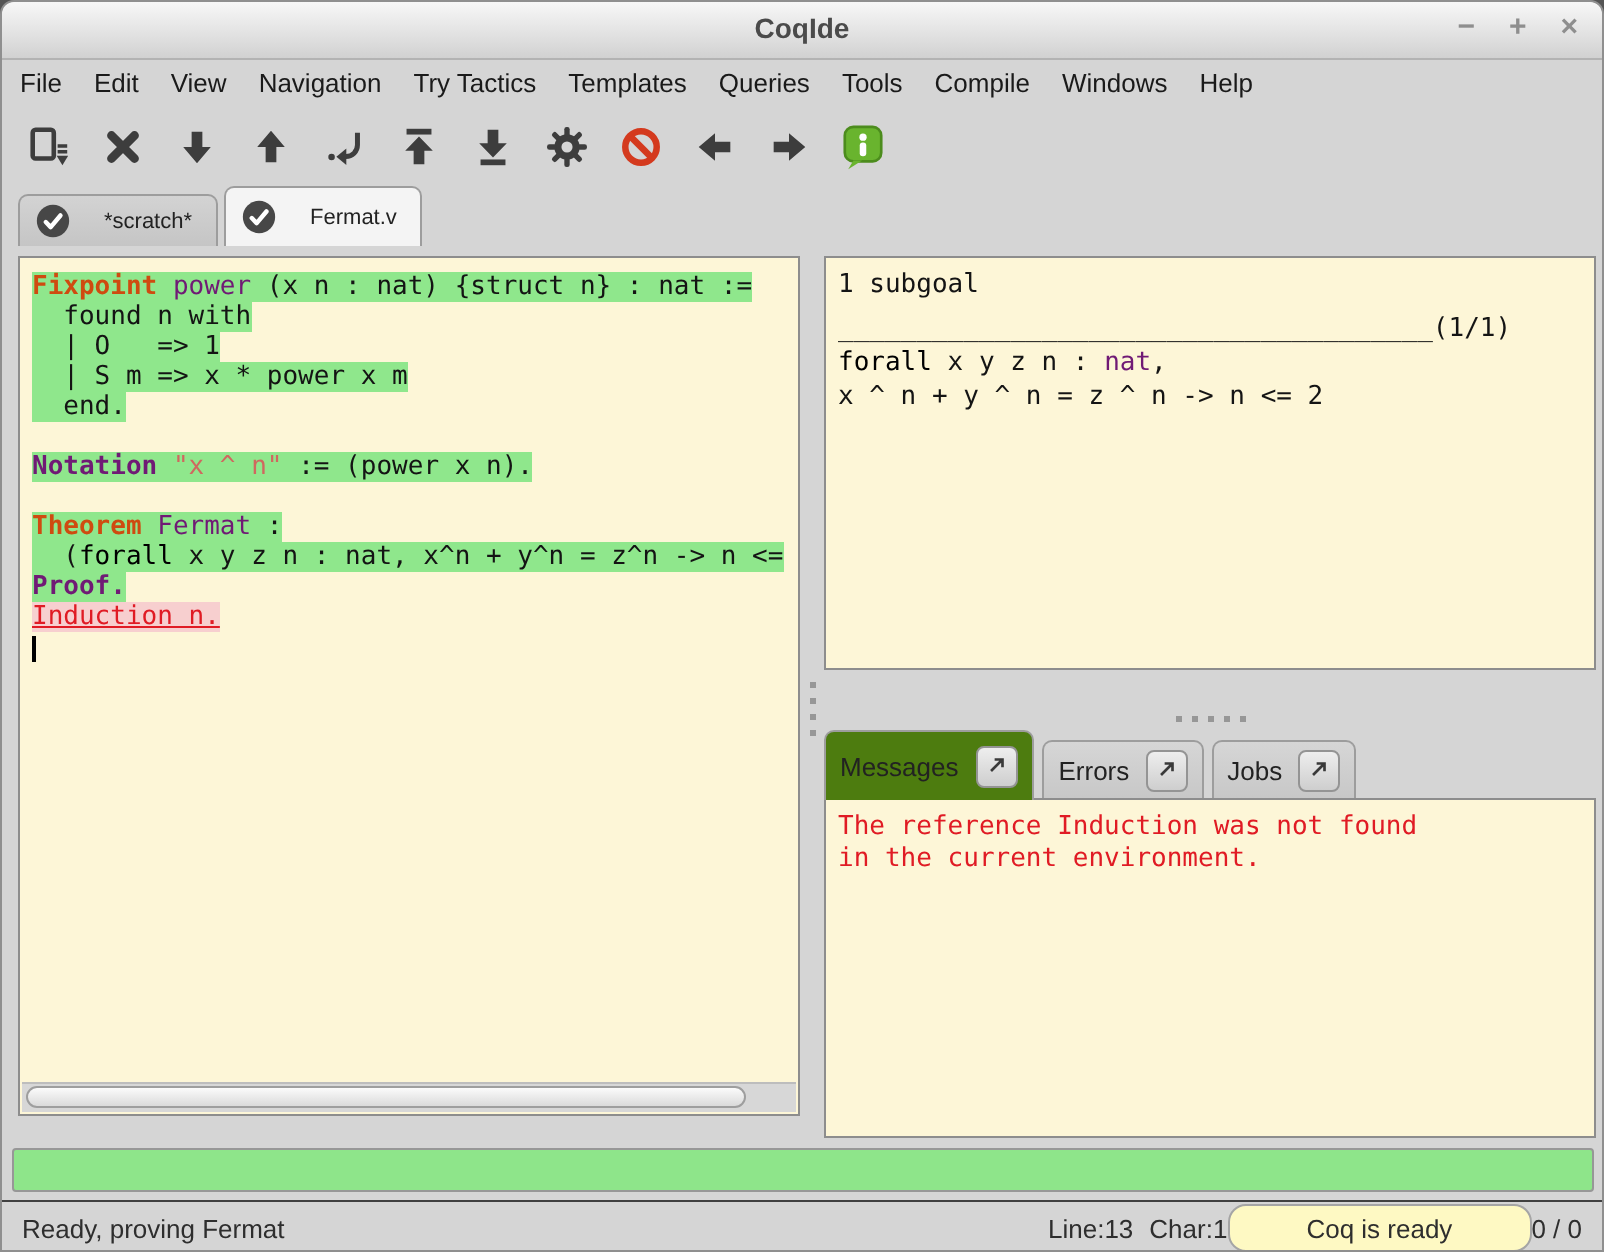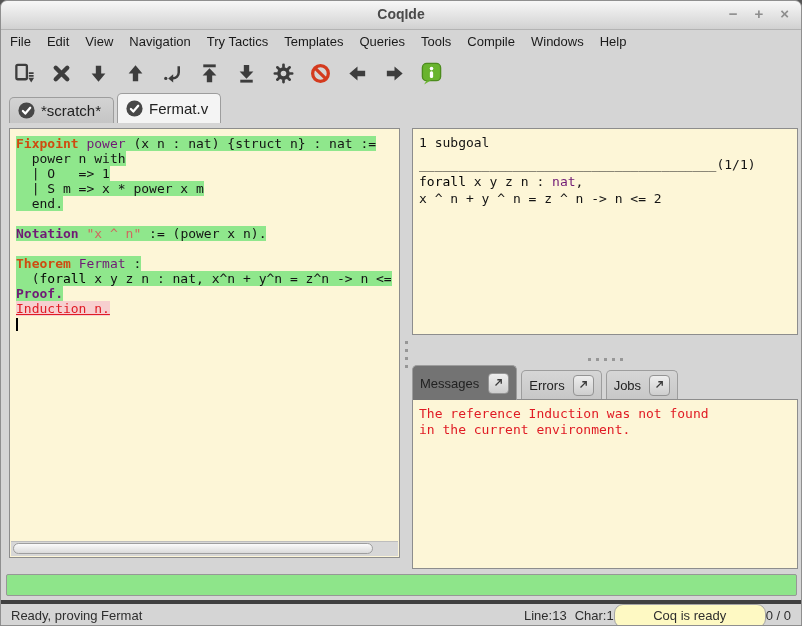--- a/index.html
+++ b/index.html
@@ -19,23 +19,23 @@
   .menubar{position:absolute;top:28px;left:0;right:0;height:24px;display:flex;align-items:center;
     padding-left:1px;font-size:13px;color:#1a1a1a;}
   .menu-item{padding:3px 8px;}
   
   .toolbar{position:absolute;top:52px;left:0;height:40px;display:flex;align-items:center;padding-left:5px;}
   .tool-btn{width:37px;height:34px;display:flex;align-items:center;justify-content:center;
     background:none;border:none;padding:0;}
   .ticon svg{width:23px;height:23px;display:block;}
   
   .tabbar{position:absolute;top:92px;left:8px;height:30px;display:flex;align-items:flex-end;gap:3px;}
-  .tab{display:flex;align-items:center;gap:6px;padding:0 12px 0 8px;height:26px;box-sizing:border-box;
+  .tab{display:flex;align-items:center;gap:17px;padding:0 12px 0 8px;height:26px;box-sizing:border-box;
     background:linear-gradient(#d3d3d3,#c5c5c5);border:1px solid #9d9d9d;border-bottom:none;
-    border-radius:5px 5px 0 0;font-size:15px;color:#222;text-align:center;}
+    border-radius:5px 5px 0 0;font-size:11px;color:#222;text-align:center;}
   .tab.active{background:#f4f4f4;height:30px;z-index:2;}
   .tab-check{display:flex;}
   
   .pane{background:#fdf6d7;border:1px solid #8d8d8d;box-sizing:border-box;}
   .editor-pane{position:absolute;left:8px;top:127px;width:391px;height:430px;}
   .code-area{position:absolute;left:1px;right:1px;top:1px;bottom:16px;background:#fdf6d7;
     padding:6px 0 0 5px;overflow:hidden;}
   .code-line{white-space:pre;line-height:15px;min-height:15px;
     font-family:"DejaVu Sans Mono",monospace;font-size:13px;}
   .hl-green{background:#8fe78c;}
@@ -60,30 +60,30 @@
   .vsplit{position:absolute;left:401px;top:333px;width:9px;height:40px;display:flex;
     flex-direction:column;align-items:center;justify-content:center;gap:5px;}
   .vsplit i,.hsplit i{width:3px;height:3px;background:#979797;display:block;}
   .hsplit{position:absolute;left:411px;top:354px;width:386px;height:9px;display:flex;
     align-items:center;justify-content:center;gap:5px;}
   
   .msg-tabbar{position:absolute;left:411px;top:364px;height:35px;display:flex;align-items:flex-end;gap:4px;}
   .mtab{display:flex;align-items:center;gap:8px;padding:0 7px;height:30px;box-sizing:border-box;
     background:linear-gradient(#d6d6d6,#c7c7c7);border:1px solid #9d9d9d;border-bottom:none;
     border-radius:5px 5px 0 0;font-size:13px;color:#222;}
-  .mtab.active{background:#737373;height:35px;z-index:2;gap:9px;}
+  .mtab.active{background:#4d7c0f;height:35px;z-index:2;gap:9px;}
   .detach-btn{width:21px;height:21px;border:1px solid #949494;border-radius:4px;box-sizing:border-box;
     background:linear-gradient(#eee,#cecece);display:flex;align-items:center;justify-content:center;}
   .msg-pane{position:absolute;left:411px;top:398px;width:386px;height:170px;padding:6px 6px;overflow:hidden;}
   .msg-line{white-space:pre;line-height:16px;font-family:"DejaVu Sans Mono",monospace;
     font-size:13px;color:#e01b24;}
   
   .progressbar{position:absolute;left:5px;top:573px;width:791px;height:22px;background:#8ee58a;
     border:1px solid #979797;border-radius:2px;box-sizing:border-box;}
-  .statusbar{position:absolute;left:0;right:0;top:599px;height:27px;border-top:4px solid #404040;
+  .statusbar{position:absolute;left:0;right:0;top:599px;height:27px;border-top:1px solid #404040;
     display:flex;align-items:center;font-size:13px;color:#2e2e2e;padding:0 10px;box-sizing:border-box;}
   .sb-right{margin-left:auto;display:flex;align-items:center;}
   .sb-gap{margin-right:8px;}
   .coq-status{width:150px;height:22px;border:1px solid #a5a5a5;background:#fef9c3;border-radius:9px;
     display:flex;align-items:center;justify-content:center;}
 </style>
 </head>
 <body>
 
 <div class="window">
@@ -233,21 +233,21 @@
             <path d="M4.6 8.5l2.3 2.4 4.6-5.5" fill="none" stroke="#fff" stroke-width="2.1" stroke-linecap="round" stroke-linejoin="round"></path>
           </svg>
         </span>
         <span class="tab-label">Fermat.v</span>
       </div>
     </div>
 
   <div class="pane editor-pane">
     <div class="code-area" id="editor-lines">
         <div class="code-line"><span class="hl-green"><span class="seg-kw">Fixpoint</span><span class="seg-plain"> </span><span class="seg-id">power</span><span class="seg-plain"> (x n : nat) {struct n} : nat :=</span></span></div>
-        <div class="code-line"><span class="hl-green"><span class="seg-plain">  power n with</span></span></div>
+        <div class="code-line"><span class="hl-green"><span class="seg-plain">  found n with</span></span></div>
         <div class="code-line"><span class="hl-green"><span class="seg-plain">  | O   =&gt; 1</span></span></div>
         <div class="code-line"><span class="hl-green"><span class="seg-plain">  | S m =&gt; x * power x m</span></span></div>
         <div class="code-line"><span class="hl-green"><span class="seg-plain">  end.</span></span></div>
         <div class="code-line"></div>
         <div class="code-line"><span class="hl-green"><span class="seg-purple">Notation</span><span class="seg-plain"> </span><span class="seg-str">"x ^ n"</span><span class="seg-plain"> := (power x n).</span></span></div>
         <div class="code-line"></div>
         <div class="code-line"><span class="hl-green"><span class="seg-kw">Theorem</span><span class="seg-plain"> </span><span class="seg-id">Fermat</span><span class="seg-plain"> :</span></span></div>
         <div class="code-line"><span class="hl-green"><span class="seg-plain">  (</span><span class="seg-green">forall</span><span class="seg-plain"> x y z n : nat, x^n + y^n = z^n -&gt; n &lt;=</span></span></div>
         <div class="code-line"><span class="hl-green"><span class="seg-purple">Proof.</span></span></div>
         <div class="code-line"><span class="hl-pink"><span class="seg-err">Induction n.</span></span></div>

